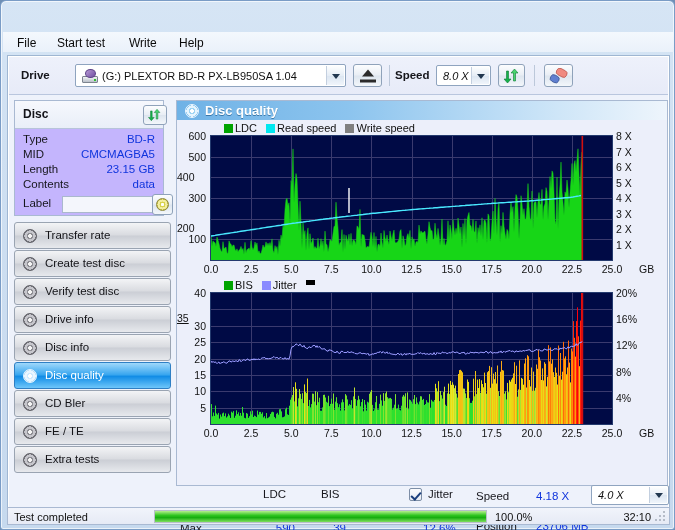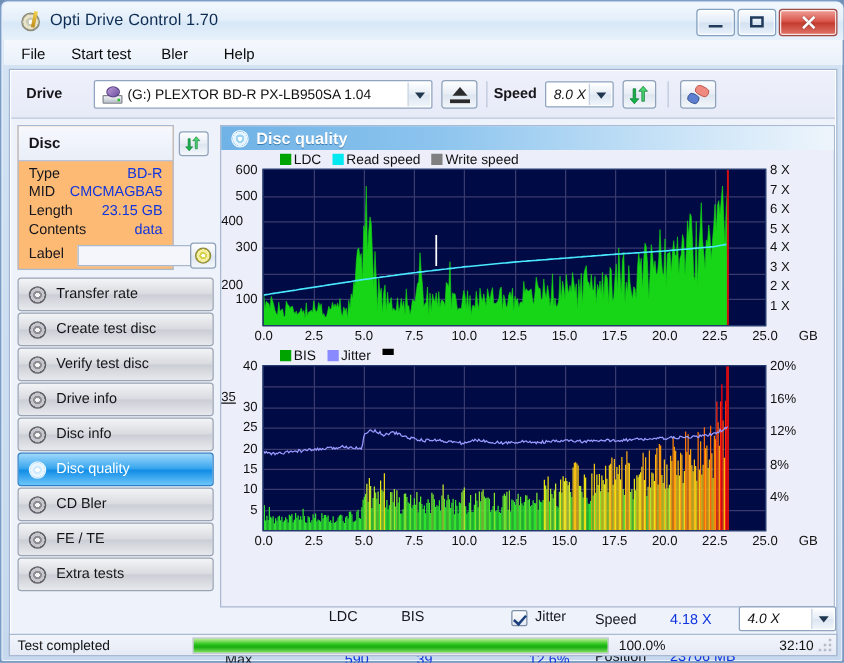--- a/index.html
+++ b/index.html
@@ -70,22 +70,22 @@
   .eject-ic{position:absolute;left:50%;top:50%;transform:translate(-50%,-50%);
        width:16px;height:13px;}
   .eject-ic:before{content:"";position:absolute;left:2px;top:0;border-left:6px solid transparent;
        border-right:6px solid transparent;border-bottom:7px solid #2b2b2b;}
   .eject-ic:after{content:"";position:absolute;left:0;bottom:0;width:16px;height:3px;background:#2b2b2b;}
 
   .refresh-ic{position:absolute;left:50%;top:50%;transform:translate(-50%,-50%);width:17px;height:16px;}
   .erase-ic{position:absolute;left:50%;top:50%;transform:translate(-50%,-50%);width:20px;height:16px;}
 
   
-  .discpanel{position:absolute;left:6px;top:44px;width:125px;height:116px;
-       background:#fdba74;border:1px solid #a9b9d2;box-sizing:border-box;}
+  .discpanel{position:absolute;left:6px;top:44px;width:150px;height:116px;
+       background:#c4b5fd;border:1px solid #a9b9d2;box-sizing:border-box;}
   .dp-head{position:absolute;left:0;top:0;width:100%;height:27px;
        background:linear-gradient(180deg,#f6f8fd,#e9eef8);border-bottom:1px solid #b7c4da;}
   .dp-title{position:absolute;left:8px;top:6px;font-size:12px;font-weight:bold;color:#14141a;}
   .dp-row-k{position:absolute;left:8px;font-size:11.5px;color:#16161c;}
   .dp-row-v{position:absolute;right:8px;font-size:11.5px;color:#1035dd;text-align:right;}
   .lblinput{position:absolute;left:47px;top:95px;width:92px;height:17px;background:#f4f6fc;
        border:1px solid #aab8cd;box-sizing:border-box;}
   .cdbtn{position:absolute;left:137px;top:93px;width:21px;height:21px;border-radius:3px;
        border:1px solid #8fa2ba;box-sizing:border-box;
        background:linear-gradient(180deg,#fcfdfe,#e9eef5 48%,#dde5ef 52%,#f3f7fb);}
@@ -139,44 +139,25 @@
   .sbar .tm{position:absolute;right:18px;top:3px;font-size:11px;color:#111;}
   .grip{position:absolute;right:3px;bottom:2px;width:11px;height:11px;opacity:.55;}
   .grip i{position:absolute;width:2px;height:2px;background:#8a93a1;}
 </style>
 </head>
 <body>
 
 <div id="app">
  <div class="win">
 
-  <div class="titlebar">
-    <div class="appicon">
-      <div class="disc"></div>
-          <div class="pen"></div>
-    </div>
-    <div class="titletext">Opti Drive Control 1.70</div>
-    <div class="wbtns">
-      <div class="wbtn">
-            <span class="g-min"></span>
-          </div>
-      <div class="wbtn">
-            <span class="g-max"></span>
-          </div>
-      <div class="wbtn close">
-        <span class="g-x a"></span>
-            <span class="g-x b"></span>
-      </div>
-    </div>
-  </div>
 
   <div class="menubar">
     <div class="mi" style="left:8px">File</div>
     <div class="mi" style="left:48px">Start test</div>
-    <div class="mi" style="left:120px">Bler</div>
+    <div class="mi" style="left:120px">Write</div>
     <div class="mi" style="left:170px">Help</div>
   </div>
 
   <div class="clientwrap">
 
     <div class="drivebar">
       <div class="lbl" style="left:12px;top:12px">Drive</div>
       <div class="combo" style="left:66px;top:7px;width:271px;height:23px">
         <div class="drv-ic" style="left:6px;top:4px">
           <div class="b"></div>

